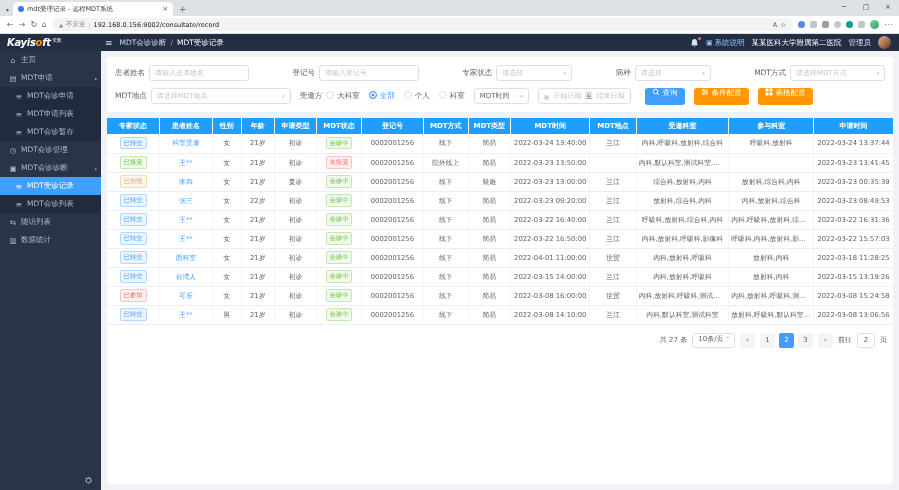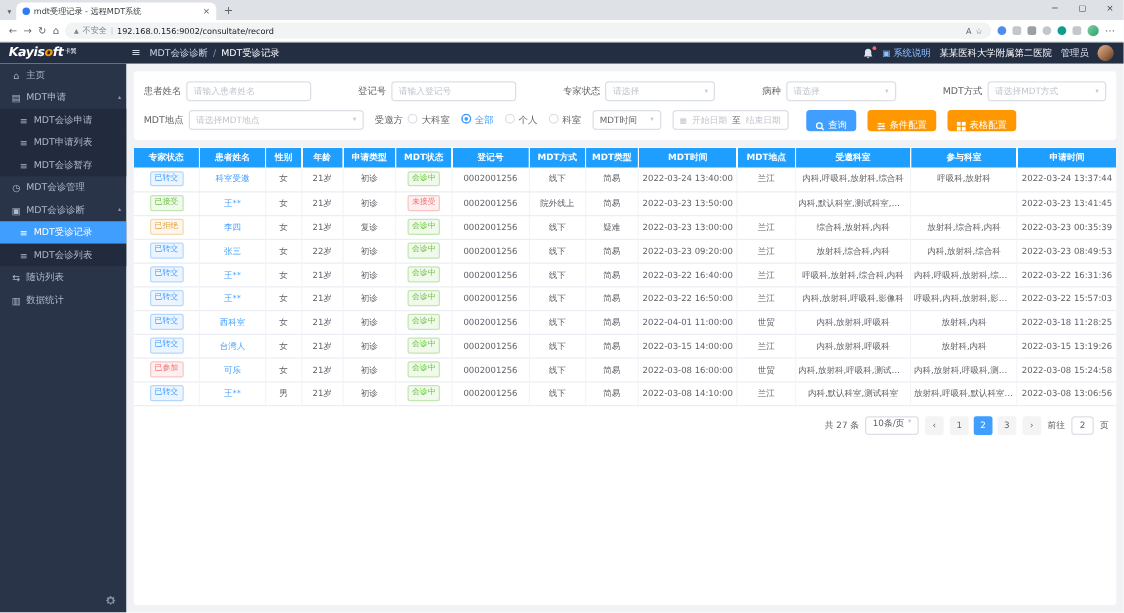--- a/index.html
+++ b/index.html
@@ -70,29 +70,29 @@
 .f-row{display:flex;align-items:center;height:20px;}
 .f-row.r1{justify-content:space-between;}
 .f-row.r2{margin-top:3px;gap:9px;}
 .f-item{display:flex;align-items:center;gap:4px;}
 .f-label{font-size:7.5px;color:#606266;white-space:nowrap;}
 .f-input{height:16px;border:1px solid #dcdfe6;border-radius:3px;padding:0 5px;font-size:7px;color:#606266;outline:none;font-family:inherit;}
 .f-input::placeholder{color:#bfc4cc;}
 .sel{height:16px;border:1px solid #dcdfe6;border-radius:3px;display:flex;align-items:center;justify-content:space-between;padding:0 5px;font-size:7px;color:#bfc4cc;background:#fff;cursor:pointer;}
 .sel .caret{color:#c0c4cc;font-size:5px;margin-left:4px;}
 .sel.value{color:#606266;}
-.w100{width:100px;}.w90{width:88px;}.w95{width:95px;}.w120{width:140px;}.w55{width:55px;}
+.w100{width:100px;}.w90{width:76px;}.w95{width:95px;}.w120{width:140px;}.w55{width:55px;}
 .radio{display:inline-flex;align-items:flex-start;gap:3px;font-size:7.5px;color:#606266;cursor:pointer;}
 .radio .dot{width:8px;height:8px;border:1px solid #dcdfe6;border-radius:50%;background:#fff;flex-shrink:0;}
 .radio.checked{color:var(--accent,#409eff);}
 .radio.checked .dot{border-color:var(--accent,#409eff);background:var(--accent,#409eff);box-shadow:inset 0 0 0 1.5px #fff;}
 .daterange{height:16px;border:1px solid #dcdfe6;border-radius:3px;display:flex;align-items:center;gap:4px;padding:0 5px;font-size:7px;color:#bfc4cc;cursor:pointer;}
 .daterange .cal{color:#c0c4cc;font-size:6px;}
 .daterange .to{color:#606266;}
-.btn{height:17px;border:none;border-radius:3px;color:#fff;font-size:7.5px;padding:0 7px;display:inline-flex;align-items:flex-end;gap:3px;cursor:pointer;font-family:inherit;}
+.btn{height:17px;border:none;border-radius:3px;color:#fff;font-size:7.5px;padding:0 7px;display:inline-flex;align-items:flex-start;gap:3px;cursor:pointer;font-family:inherit;}
 .btn.blue{background:var(--accent,#409eff);}
 .btn.orange{background:var(--warning_btn,#ff9800);}
 .btn-sp{margin-left:5px;}
 
 
 .content-card{background:#fff;border-radius:3px;flex:1;display:flex;flex-direction:column;min-height:0;}
 table{width:100%;border-collapse:collapse;table-layout:fixed;}
 thead th{background:var(--table_header,#1e9fff);color:#fff;font-size:7px;font-weight:bold;height:16px;padding:0 2px;white-space:nowrap;overflow:hidden;border-right:1px solid rgba(255,255,255,.35);}
 thead th:last-child{border-right:none;}
 tbody td{font-size:6.8px;color:#606266;height:19px;border-bottom:1px solid #ebeef5;border-right:1px solid #f3f5f9;text-align:center;padding:0 2px;white-space:nowrap;overflow:hidden;text-overflow:ellipsis;}

